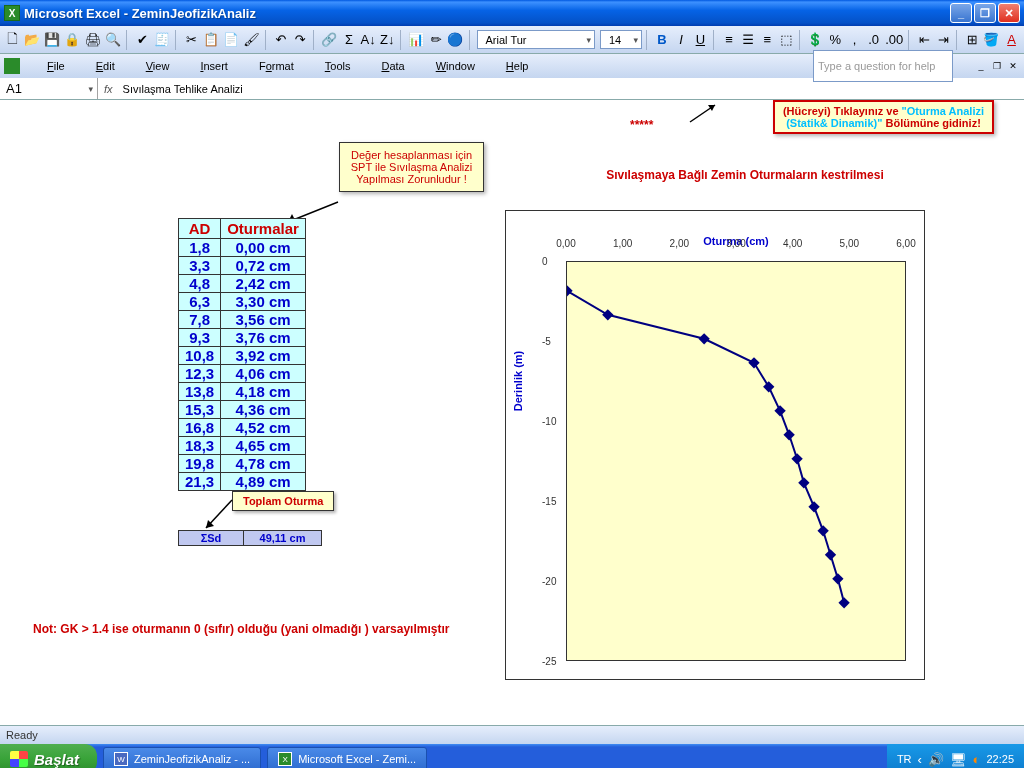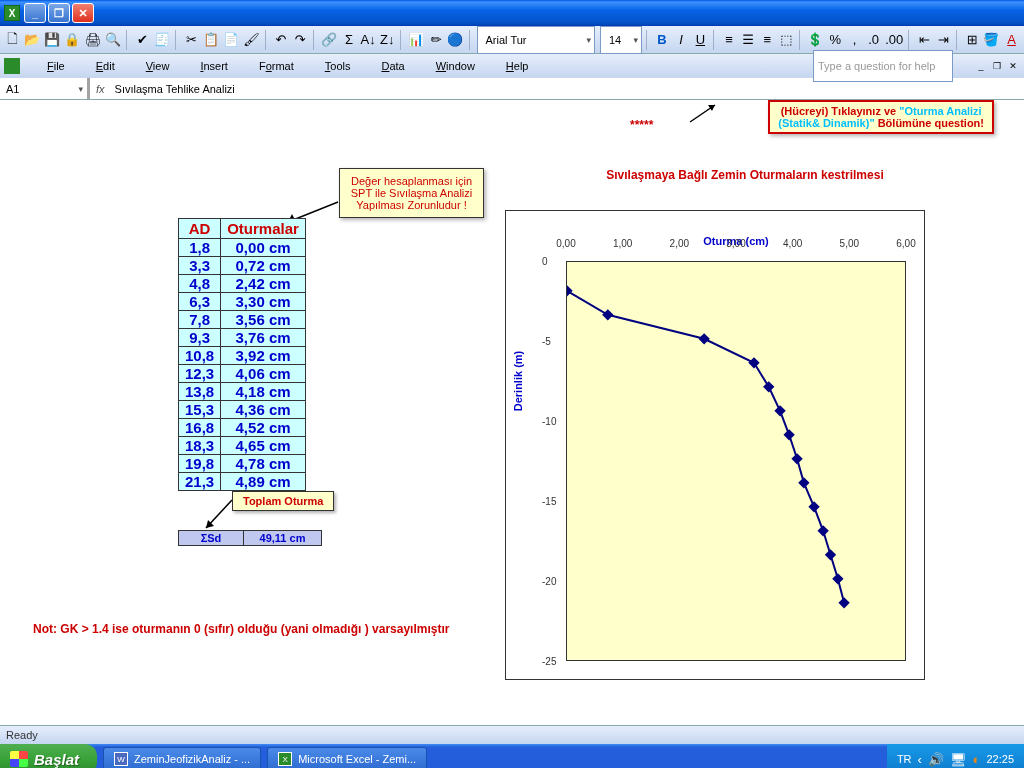--- a/index.html
+++ b/index.html
@@ -7,34 +7,34 @@
 .titlebar{height:26px;background:linear-gradient(to bottom,#0058e0 0%,#3d91ff 8%,#0663e6 40%,#0451c7 88%,#003db0 100%);display:flex;align-items:center;color:#fff;font-weight:bold;padding-left:4px}
 .titlebar .xl-icon{width:16px;height:16px;background:#2a8b2a;margin-right:4px;display:flex;align-items:center;justify-content:center;font-size:10px;color:#fff;border:1px solid #1a6a1a}
 .titlebar .ttl{flex:1;font-size:13px;text-shadow:1px 1px 1px rgba(0,0,0,.3)}
 .winbtns{display:flex;gap:2px;margin-right:4px}
 .winbtn{width:22px;height:20px;border:1px solid #fff;border-radius:3px;display:flex;align-items:center;justify-content:center;font-size:11px;font-weight:bold;font-family:Arial}
 .winbtn.min,.winbtn.max{background:linear-gradient(to bottom,#7ba7e8,#3874d0);color:#fff}
 .winbtn.close{background:linear-gradient(to bottom,#f08070,#e03020);color:#fff}
 .toolbar{height:28px;background:linear-gradient(to bottom,#e6eefc,#c5d6f0);border-bottom:1px solid #8aa;display:flex;align-items:center;padding:0 4px;gap:2px}
 .tbtn{width:20px;height:20px;display:flex;align-items:center;justify-content:center;font-size:13px;border:1px solid transparent;border-radius:3px}
 .sep{width:4px;height:20px;border-left:1px solid #a0b0c8;margin:0 2px}
-.fontbox{height:28px;border:1px solid #7b9ac8;background:#fff;padding:0 20px 0 8px;font-size:11px;display:flex;align-items:center;position:relative}
+.fontbox{height:19px;border:1px solid #7b9ac8;background:#fff;padding:0 20px 0 8px;font-size:11px;display:flex;align-items:center;position:relative}
 .fontbox::after{content:"▾";position:absolute;right:3px;font-size:9px;color:#555}
 .menubar{height:24px;background:linear-gradient(to bottom,#e6eefc,#c5d6f0);display:flex;align-items:center;padding:0 4px;gap:15px}
 .mitem{padding:2px 8px;font-size:11px}
 .mitem u{text-decoration:underline}
 .qbox{margin-left:auto;width:140px;height:18px;border:1px solid #7b9ac8;background:#fff;color:#999;padding:15px 4px;font-size:11px;display:flex;align-items:center}
 .formbar{height:22px;background:#fff;border-bottom:1px solid #8aa;display:flex;align-items:center}
-.cellref{width:90px;border-right:3px solid #a3a3a3;padding:0 6px;font-size:11px;position:relative;height:100%;display:flex;align-items:center}
+.cellref{width:98px;border-right:1px solid #a3a3a3;padding:0 6px;font-size:13px;position:relative;height:100%;display:flex;align-items:center}
 .cellref::after{content:"▾";position:absolute;right:4px;font-size:9px;color:#555}
 .fx{padding:0 6px;font-style:italic;color:#555;font-size:11px}
 .fval{padding:0 4px;font-size:11px}
 .sheet{position:relative;width:1024px;height:625px;background:#fff;overflow:hidden}
 .callout{position:absolute;background:#ffffcc;border:1px solid #333;box-shadow:2px 2px 4px rgba(0,0,0,.3);padding:6px 8px;font-size:11px;color:#c00;text-align:center}
-.callout.c1{left:339px;top:68px;width:145px}
+.callout.c1{left:339px;top:42px;width:145px}
 .dtable{position:absolute;left:178px;top:118px;border-collapse:collapse;font-size:15px}
 .dtable th{background:#ccffff;border:1px solid #333;padding:1px 6px;color:#c00;font-weight:bold;text-align:center}
 .dtable th.rot{width:28px}
 .dtable td{background:#ccffff;border:1px solid #333;padding:0 6px;color:#00c;font-weight:bold;text-align:center;height:17px}
 .dtable td.v{width:78px}
 .toplbl{position:absolute;left:232px;top:391px;background:#ffffcc;border:1px solid #333;box-shadow:2px 2px 3px rgba(0,0,0,.3);padding:3px 10px;font-size:11px;color:#c00;font-weight:bold}
 .sumrow{position:absolute;left:178px;top:430px;display:flex}
 .sumrow div{border:1px solid #333;background:#c0c8f0;color:#00c;font-weight:bold;text-align:center;padding:1px 0;font-size:11px}
 .sumrow .l{width:66px}
 .sumrow .r{width:78px;border-left:none}
@@ -62,20 +62,21 @@
 .tbitem .ic{width:14px;height:14px;background:#2a8b2a;border:1px solid #fff;font-size:8px;display:flex;align-items:center;justify-content:center}
 .tray{margin-left:auto;height:30px;background:linear-gradient(to bottom,#1899e8,#0d7acc);padding:0 10px;display:flex;align-items:center;gap:6px;color:#fff;font-size:11px}
 .tray .ic{font-size:13px}
 svg.curve{position:absolute;left:0;top:0}
 </style>
 </head>
 <body>
 
 <div class="titlebar">
   <div class="xl-icon">X</div>
+  <div class="ttl"><span>Microsoft Excel</span> - <span>ZeminJeofizikAnaliz</span></div>
   <div class="winbtns">
     <div class="winbtn min">_</div>
     <div class="winbtn max">❐</div>
     <div class="winbtn close">✕</div>
   </div>
 </div>
 
 <div class="toolbar">
   <div class="tbtn">🗋</div>
   <div class="tbtn">📂</div>
@@ -151,21 +152,21 @@
 
 <div class="formbar">
   <div class="cellref">A1</div>
   <div class="fx">fx</div>
   <div class="fval">Sıvılaşma Tehlike Analizi</div>
 </div>
 
 <div class="sheet">
   <div class="topcall">
     <div><span class="r1">(Hücreyi) Tıklayınız ve </span><span class="cy">"Oturma Analizi</span></div>
-    <div><span class="cy">(Statik&amp; Dinamik)"</span><span class="r2"> Bölümüne question!</span></div>
+    <div><span class="cy">(Statik&amp; Dinamik)"</span><span class="r2"> Bölümüne gidiniz!</span></div>
   </div>
   <svg style="position:absolute;left:680px;top:0" width="40" height="30">
       <line x1="35" y1="5" x2="10" y2="22" stroke="#000" stroke-width="1.5"></line>
       <polygon points="35,5 28,5 32,11" fill="#000"></polygon>
     </svg>
   <div class="stars">*****</div>
 
   <div class="callout c1">
     <div>Değer hesaplanması için</div>
       <div>SPT ile Sıvılaşma Analizi</div>

